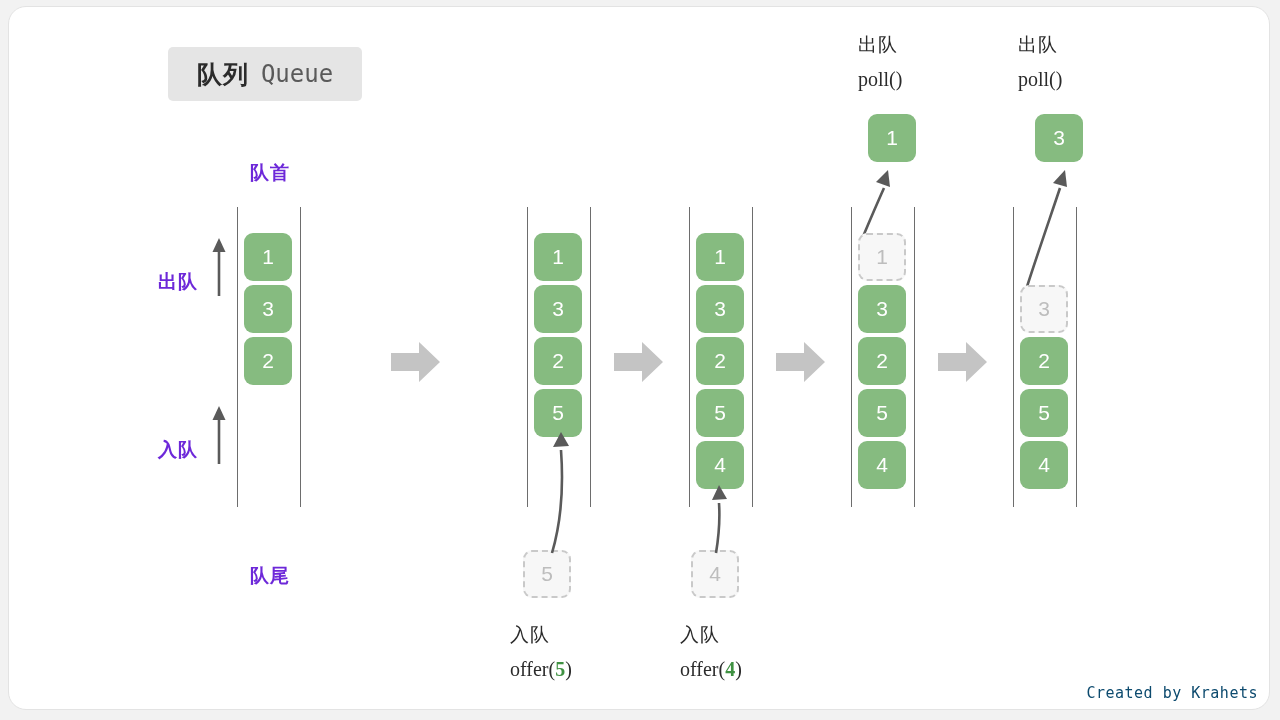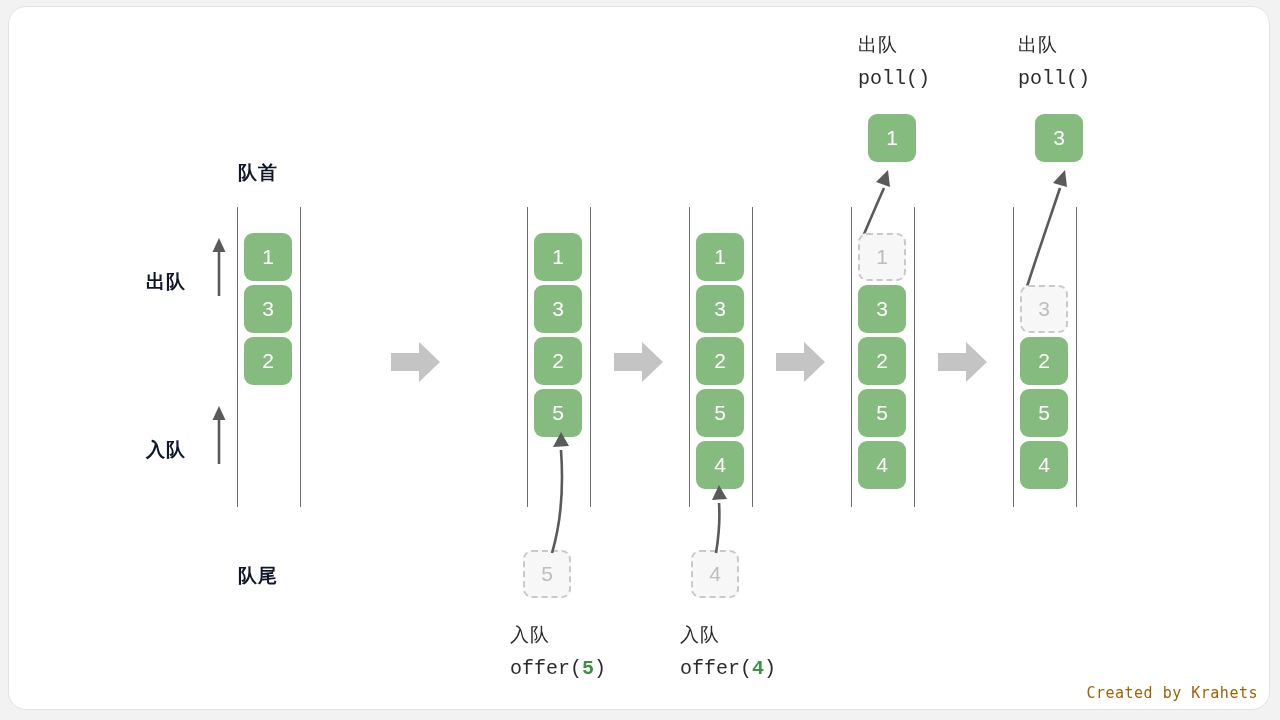--- a/index.html
+++ b/index.html
@@ -58,23 +58,24 @@
     font-family: "DejaVu Sans Mono", "Liberation Mono", monospace;
     font-size: 24px;
     color: #5a5a5a;
   }
 
   
   .lbl {
     position: absolute;
     font-size: 19px;
     font-weight: bold;
-    color: #0f172a;
+    color: #6d28d9;
     white-space: nowrap;
     letter-spacing: 1px;
+    margin-left: 12px;
   }
   .lbl-head { left: 238px; top: 160px; }
   .lbl-tail { left: 238px; top: 563px; }
   .lbl-deq  { left: 146px; top: 269px; }
   .lbl-enq  { left: 146px; top: 437px; }
 
   
   .dir-arrow { position: absolute; }
 
   
@@ -149,48 +150,52 @@
   
   .op {
     position: absolute;
     font-size: 19px;
     color: #2b2b2b;
     white-space: nowrap;
     line-height: 34px;
   }
   .op .cn { font-weight: normal; letter-spacing: 1px; }
   .op .code {
-    font-family: Liberation Mono, monospace;
+    font-family: Liberation Serif, serif;
     font-size: 20px;
     color: #2b2b2b;
   }
   .op .code .num { color: #3f9142; font-weight: bold; }
 
   
   .step-arrow { position: absolute; }
 
   
   .motion { position: absolute; pointer-events: none; }
 
   .credit {
     position: absolute;
     right: 22px;
     bottom: 18px;
     font-family: "DejaVu Sans Mono", "Liberation Mono", monospace;
     font-size: 15px;
-    color: #a16207;
+    color: #0c4a6e;
     letter-spacing: 0.5px;
   }
 </style>
 </head>
 <body>
 
 <div id="canvas">
   <div class="card"></div>
 
+  <div class="title-badge">
+    <span class="title-cn">队列</span>
+    <span class="title-en">Queue</span>
+  </div>
 
   <div class="lbl lbl-head">队首</div>
   <div class="lbl lbl-tail">队尾</div>
   <div class="lbl lbl-deq">出队</div>
   <div class="lbl lbl-enq">入队</div>
 
   <svg class="dir-arrow" style="left:205px; top:236px;" width="28" height="62" viewBox="0 0 28 62">
     <line x1="14" y1="60" x2="14" y2="12" stroke="#5a5a5a" stroke-width="2.6"></line>
     <polygon points="14,2 7.5,16 20.5,16" fill="#5a5a5a"></polygon>
   </svg>

